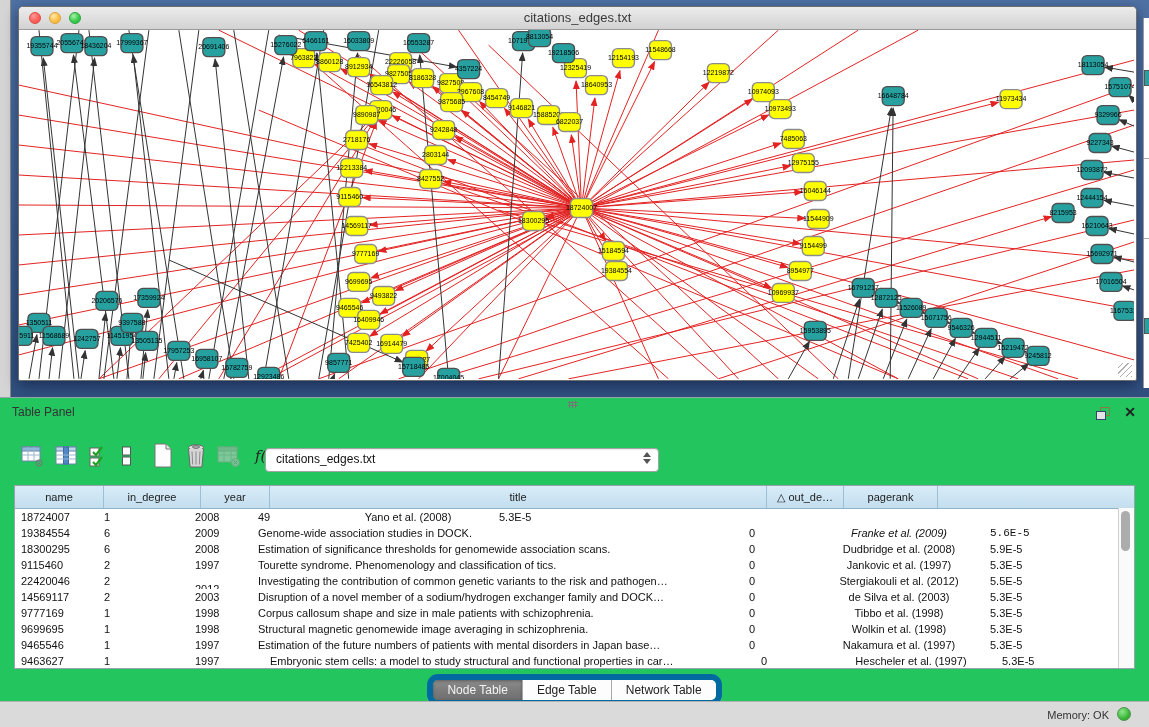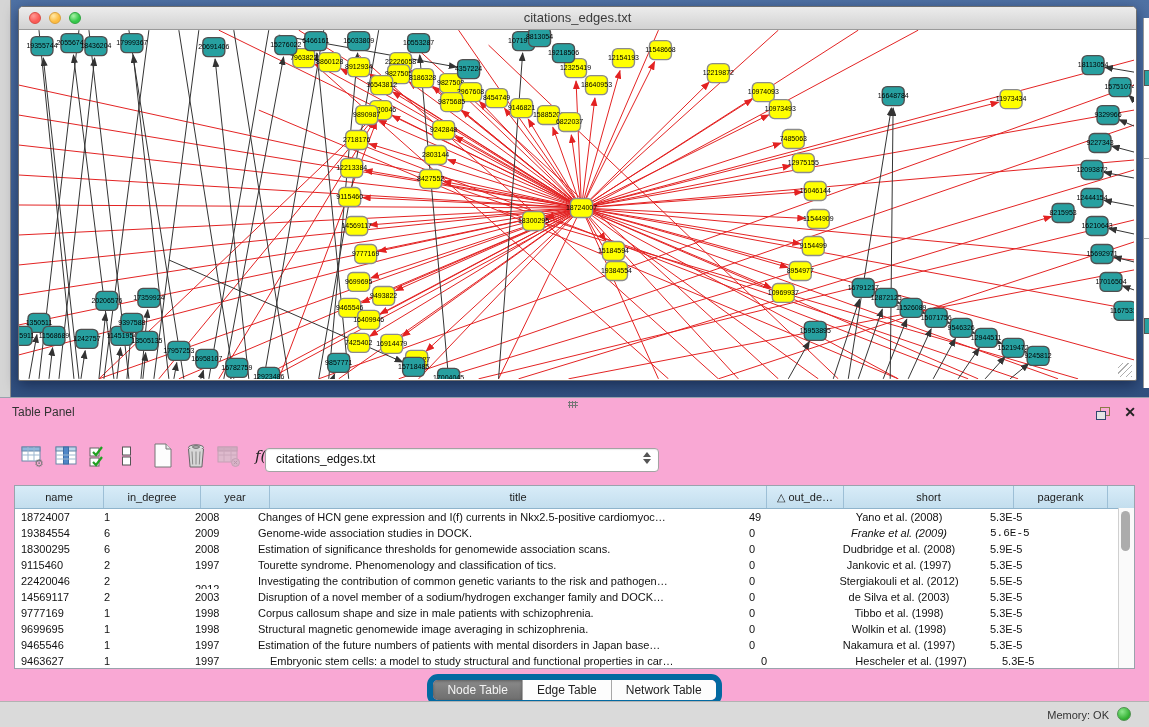--- a/index.html
+++ b/index.html
@@ -29,21 +29,21 @@
   .light.red{background:radial-gradient(circle at 35% 30%,#ff9a94,#fc5b57 60%);border:1px solid #d94c44;}
   .light.yellow{background:radial-gradient(circle at 35% 30%,#ffe9a8,#fdbc40 60%);border:1px solid #d9a03c;}
   .light.green{background:radial-gradient(circle at 35% 30%,#a8f2a6,#34c84a 60%);border:1px solid #2ca53d;}
   .canvas{position:relative;width:1115px;height:349px;overflow:hidden;background:#fff;}
   .canvas svg{display:block;}
   .win-grip{position:absolute;right:2px;bottom:2px;width:14px;height:14px;opacity:.8;
     background:repeating-linear-gradient(135deg,transparent 0 3px,#9a9a9a 3px 4px);}
 
   
   .table-panel{position:absolute;left:0;top:397px;width:1149px;height:330px;
-    background:#f9a8d4;border-top:1px solid #99a2ae;}
+    background:#22c55e;border-top:1px solid #99a2ae;}
   .divider-grip{position:absolute;left:568px;top:3px;width:10px;height:7px;
     background-image:radial-gradient(#777 1px,transparent 1.3px);background-size:3px 3px;}
   .panel-title{position:absolute;left:12px;top:7px;font-size:12px;color:#333;}
   .panel-float{position:absolute;right:38px;top:9px;width:15px;height:13px;}
   .panel-close{position:absolute;right:13px;top:6px;font-size:14px;font-weight:bold;color:#222;line-height:16px;}
 
   .toolbar{position:absolute;left:20px;top:43px;height:30px;display:flex;align-items:center;}
   .tb-btn{width:26px;height:26px;margin-right:7px;display:flex;align-items:center;justify-content:center;background:transparent;border:none;padding:0;}
   .tb-fx{font-family:"DejaVu Serif",serif;font-style:italic;font-size:15px;color:#222;margin:0 4px 0 6px;}
   .combo{position:absolute;left:265px;top:50px;width:392px;height:22px;background:#fff;
@@ -767,29 +767,27 @@
         </span>
     </div>
 
     <div class="datatable">
       <div class="thead" id="thead">
           <div class="th" style="width: 89px;">name</div>
           <div class="th" style="width: 97px;">in_degree</div>
           <div class="th" style="width: 69px;">year</div>
           <div class="th" style="width: 497px;">title</div>
           <div class="th" style="width: 77px;">△ out_de…</div>
-          <div class="th" style="width: 170px;">short</div>
           <div class="th" style="width: 94px;">pagerank</div>
         </div>
       <div class="tbody" id="tbody">
           <div class="tr">
             <div class="td" style="width: 83px;">18724007</div>
             <div class="td" style="width: 91px;">1</div>
             <div class="td" style="width: 63px;">2008</div>
-            <div class="td" style="width: 491px;">Changes of HCN gene expression and I(f) currents in Nkx2.5-positive cardiomyoc…</div>
             <div class="td" style="width: 71px;">49</div>
             <div class="td center" style="width: 170px;">Yano et al. (2008)</div>
             <div class="td" style="width: 88px;">5.3E-5</div>
           </div>
           <div class="tr">
             <div class="td" style="width: 83px;">19384554</div>
             <div class="td" style="width: 91px;">6</div>
             <div class="td" style="width: 63px;">2009</div>
             <div class="td" style="width: 491px;">Genome-wide association studies in DOCK.</div>
             <div class="td" style="width: 71px;">0</div>

